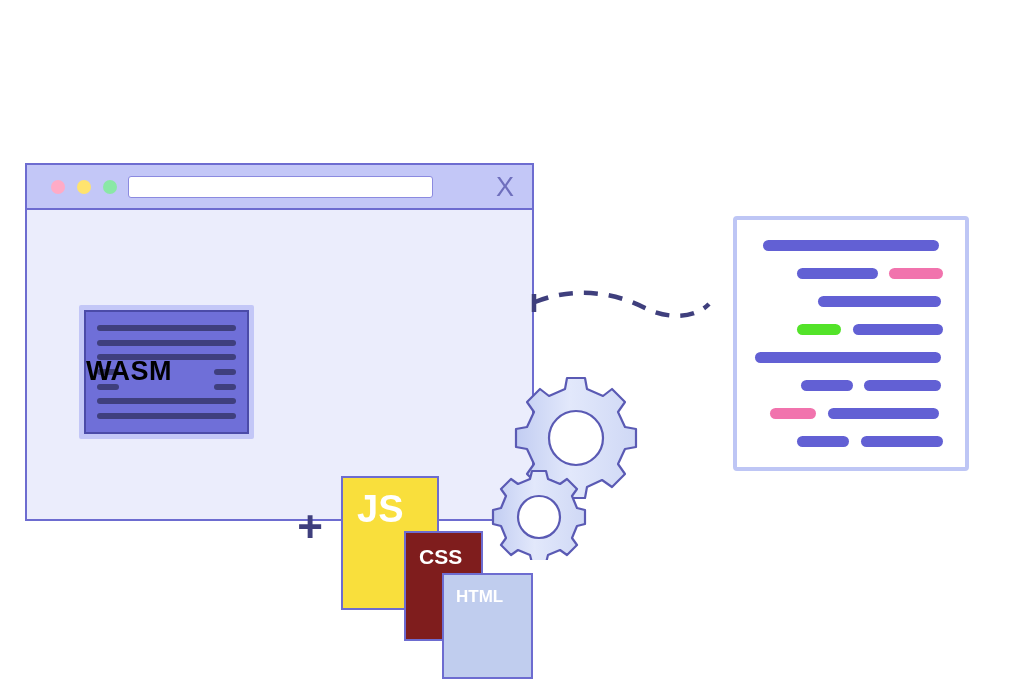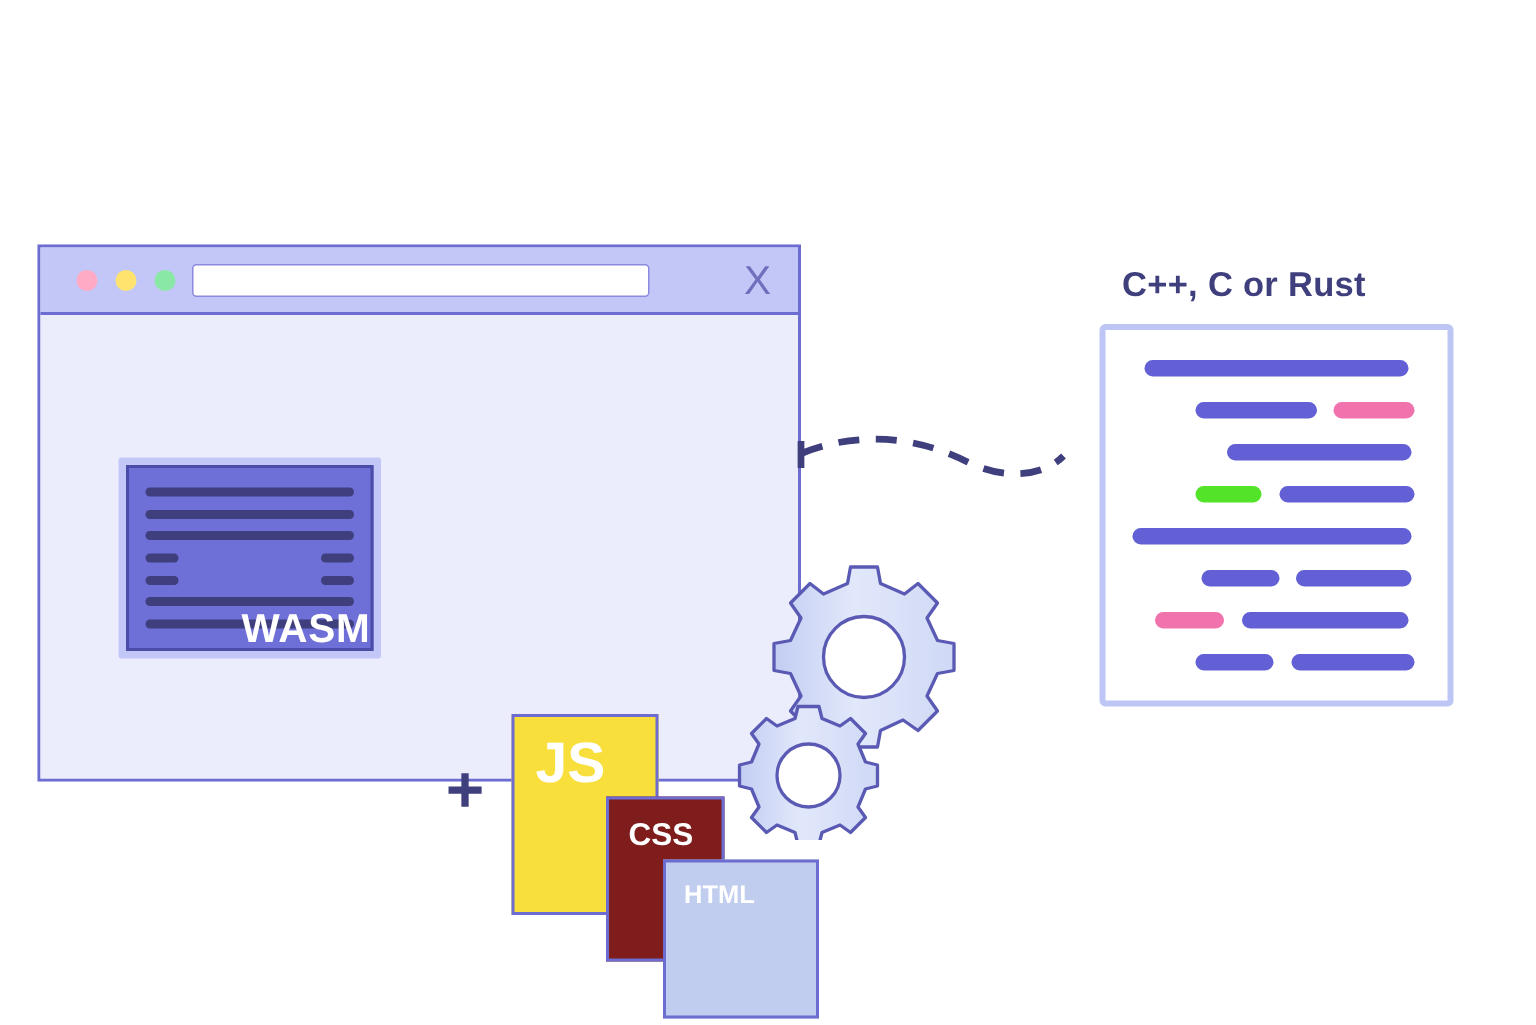--- a/index.html
+++ b/index.html
@@ -126,27 +126,26 @@
     background: #3f3f7d;
     border-radius: 3px;
   }
   .wasm-line.split > span:first-child { width: 16%; }
   .wasm-line.split > span:last-child  { width: 16%; }
   .wasm-label {
     position: absolute;
     left: 0; right: 0;
     top: 50%;
     transform: translateY(-52%);
-    text-align: right;
-    color: #ffffff;
+    text-align: left;
+    color: #000000;
     font-size: 27px;
     font-weight: bold;
     letter-spacing: 0.5px;
     font-family: "Liberation Sans", sans-serif;
-    margin-top: 48px;
   }
 
   
   .plus-sign {
     position: absolute;
     left: 267px;
     top: 302px;
     width: 32px;
     height: 32px;
     color: #3f3f7d;
@@ -183,21 +182,21 @@
     background: #7f1d1d;
     z-index: 2;
   }
   .card-css .card-label {
     position: absolute;
     left: 13px; top: 12px;
     font-size: 21px;
   }
   .card-html {
     left: 415px; top: 363px;
-    width: 104px; height: 106px;
+    width: 91px; height: 106px;
     background: #c0cdee;
     z-index: 3;
   }
   .card-html .card-label {
     position: absolute;
     left: 12px; top: 12px;
     font-size: 17px;
   }
 
   
@@ -335,21 +334,20 @@
       <path d="M -7 -42 L 7 -42 L 9 -34 L 21 -29 L 28 -34 L 38 -24 L 33 -17 L 38 -5 L 46 -3 L 46 11 L 38 13 L 33 25 L 38 32 L 28 42 L 21 37 L 9 42 L 7 50 L -7 50 L -9 42 L -21 37 L -28 42 L -38 32 L -33 25 L -38 13 L -46 11 L -46 -3 L -38 -5 L -33 -17 L -38 -24 L -28 -34 L -21 -29 L -9 -34 Z" fill="url(#gearGrad)" stroke="#5a5ab4" stroke-width="2.2" stroke-linejoin="round"></path>
       <circle cx="0" cy="4" r="21" fill="#ffffff" stroke="#5a5ab4" stroke-width="2.2"></circle>
     </g>
   </svg>
 
   <svg class="connector" viewBox="0 0 200 70">
     <path d="M 10 32 C 45 18, 85 20, 120 38 C 145 50, 170 48, 184 34" fill="none" stroke="#3f3f7d" stroke-width="4.5" stroke-dasharray="14 11" stroke-linecap="butt"></path>
     <path d="M 9 24 L 9 42" stroke="#3f3f7d" stroke-width="4.5" stroke-linecap="butt"></path>
   </svg>
 
-  <div class="code-title">C++, C or Rust</div>
 
   <div class="code-panel" id="code-panel">
       <div class="code-row">
         <span class="code-seg spacer" style="width: 4%;"></span>
         <span class="code-seg seg-purple" style="width: 92%;"></span>
       </div>
       <div class="code-row">
         <span class="code-seg spacer" style="width: 22%;"></span>
         <span class="code-seg seg-purple" style="width: 42%;"></span>
         <span class="code-seg spacer" style="width: 6%;"></span>

